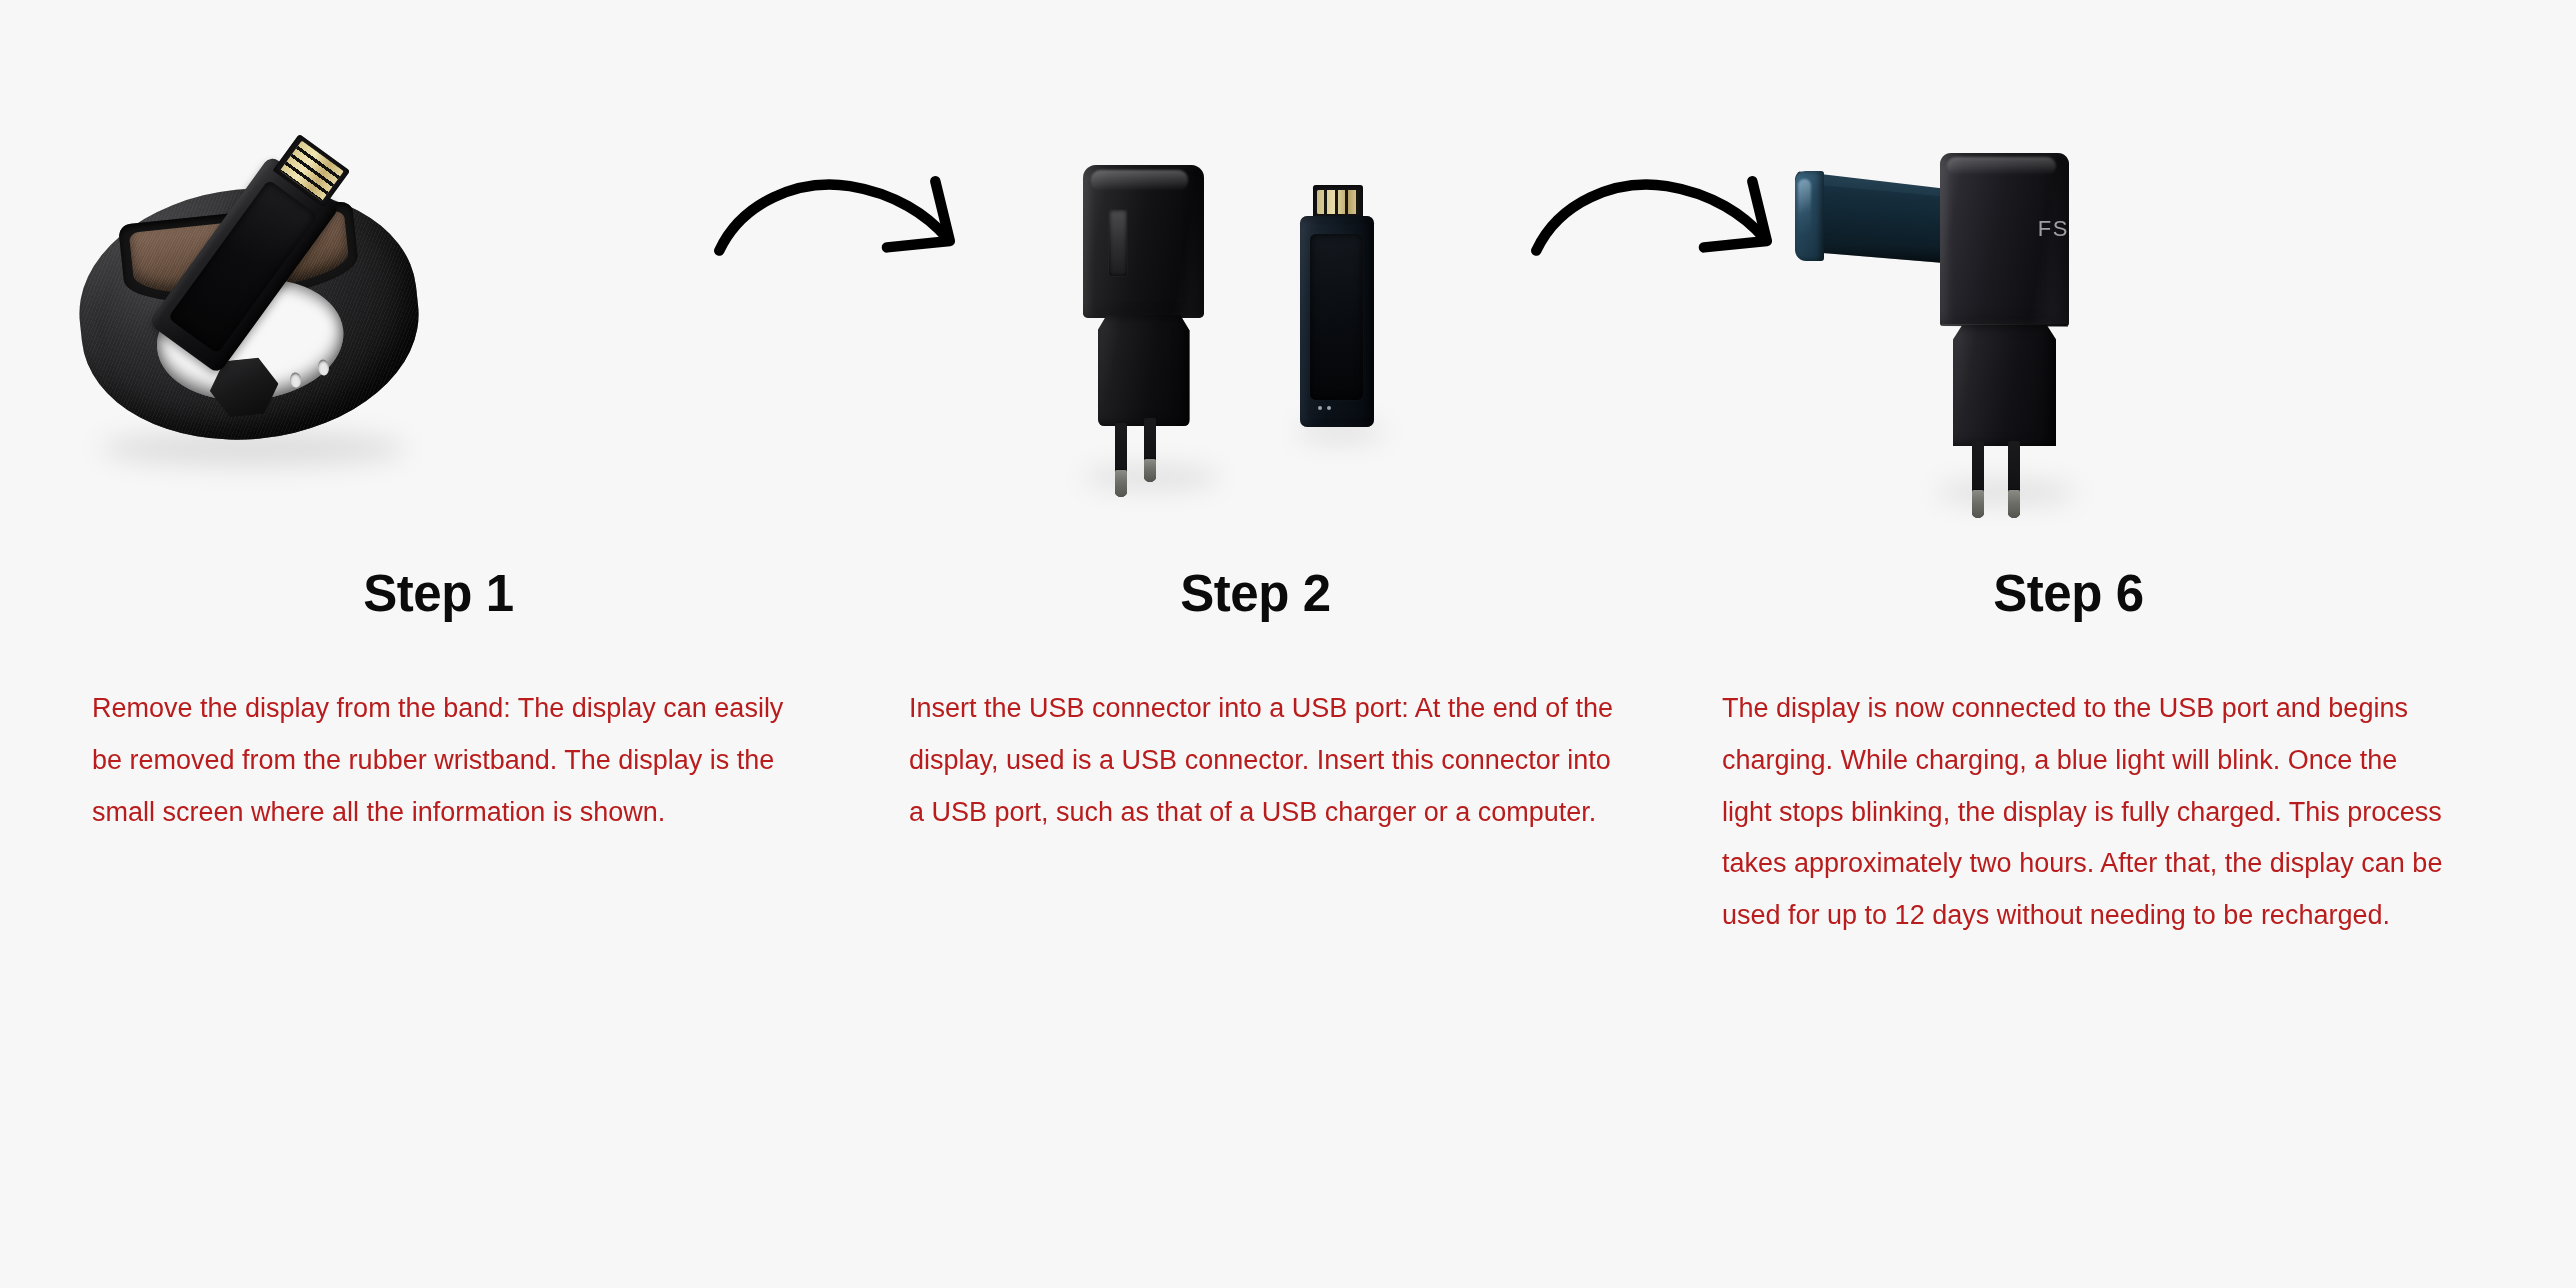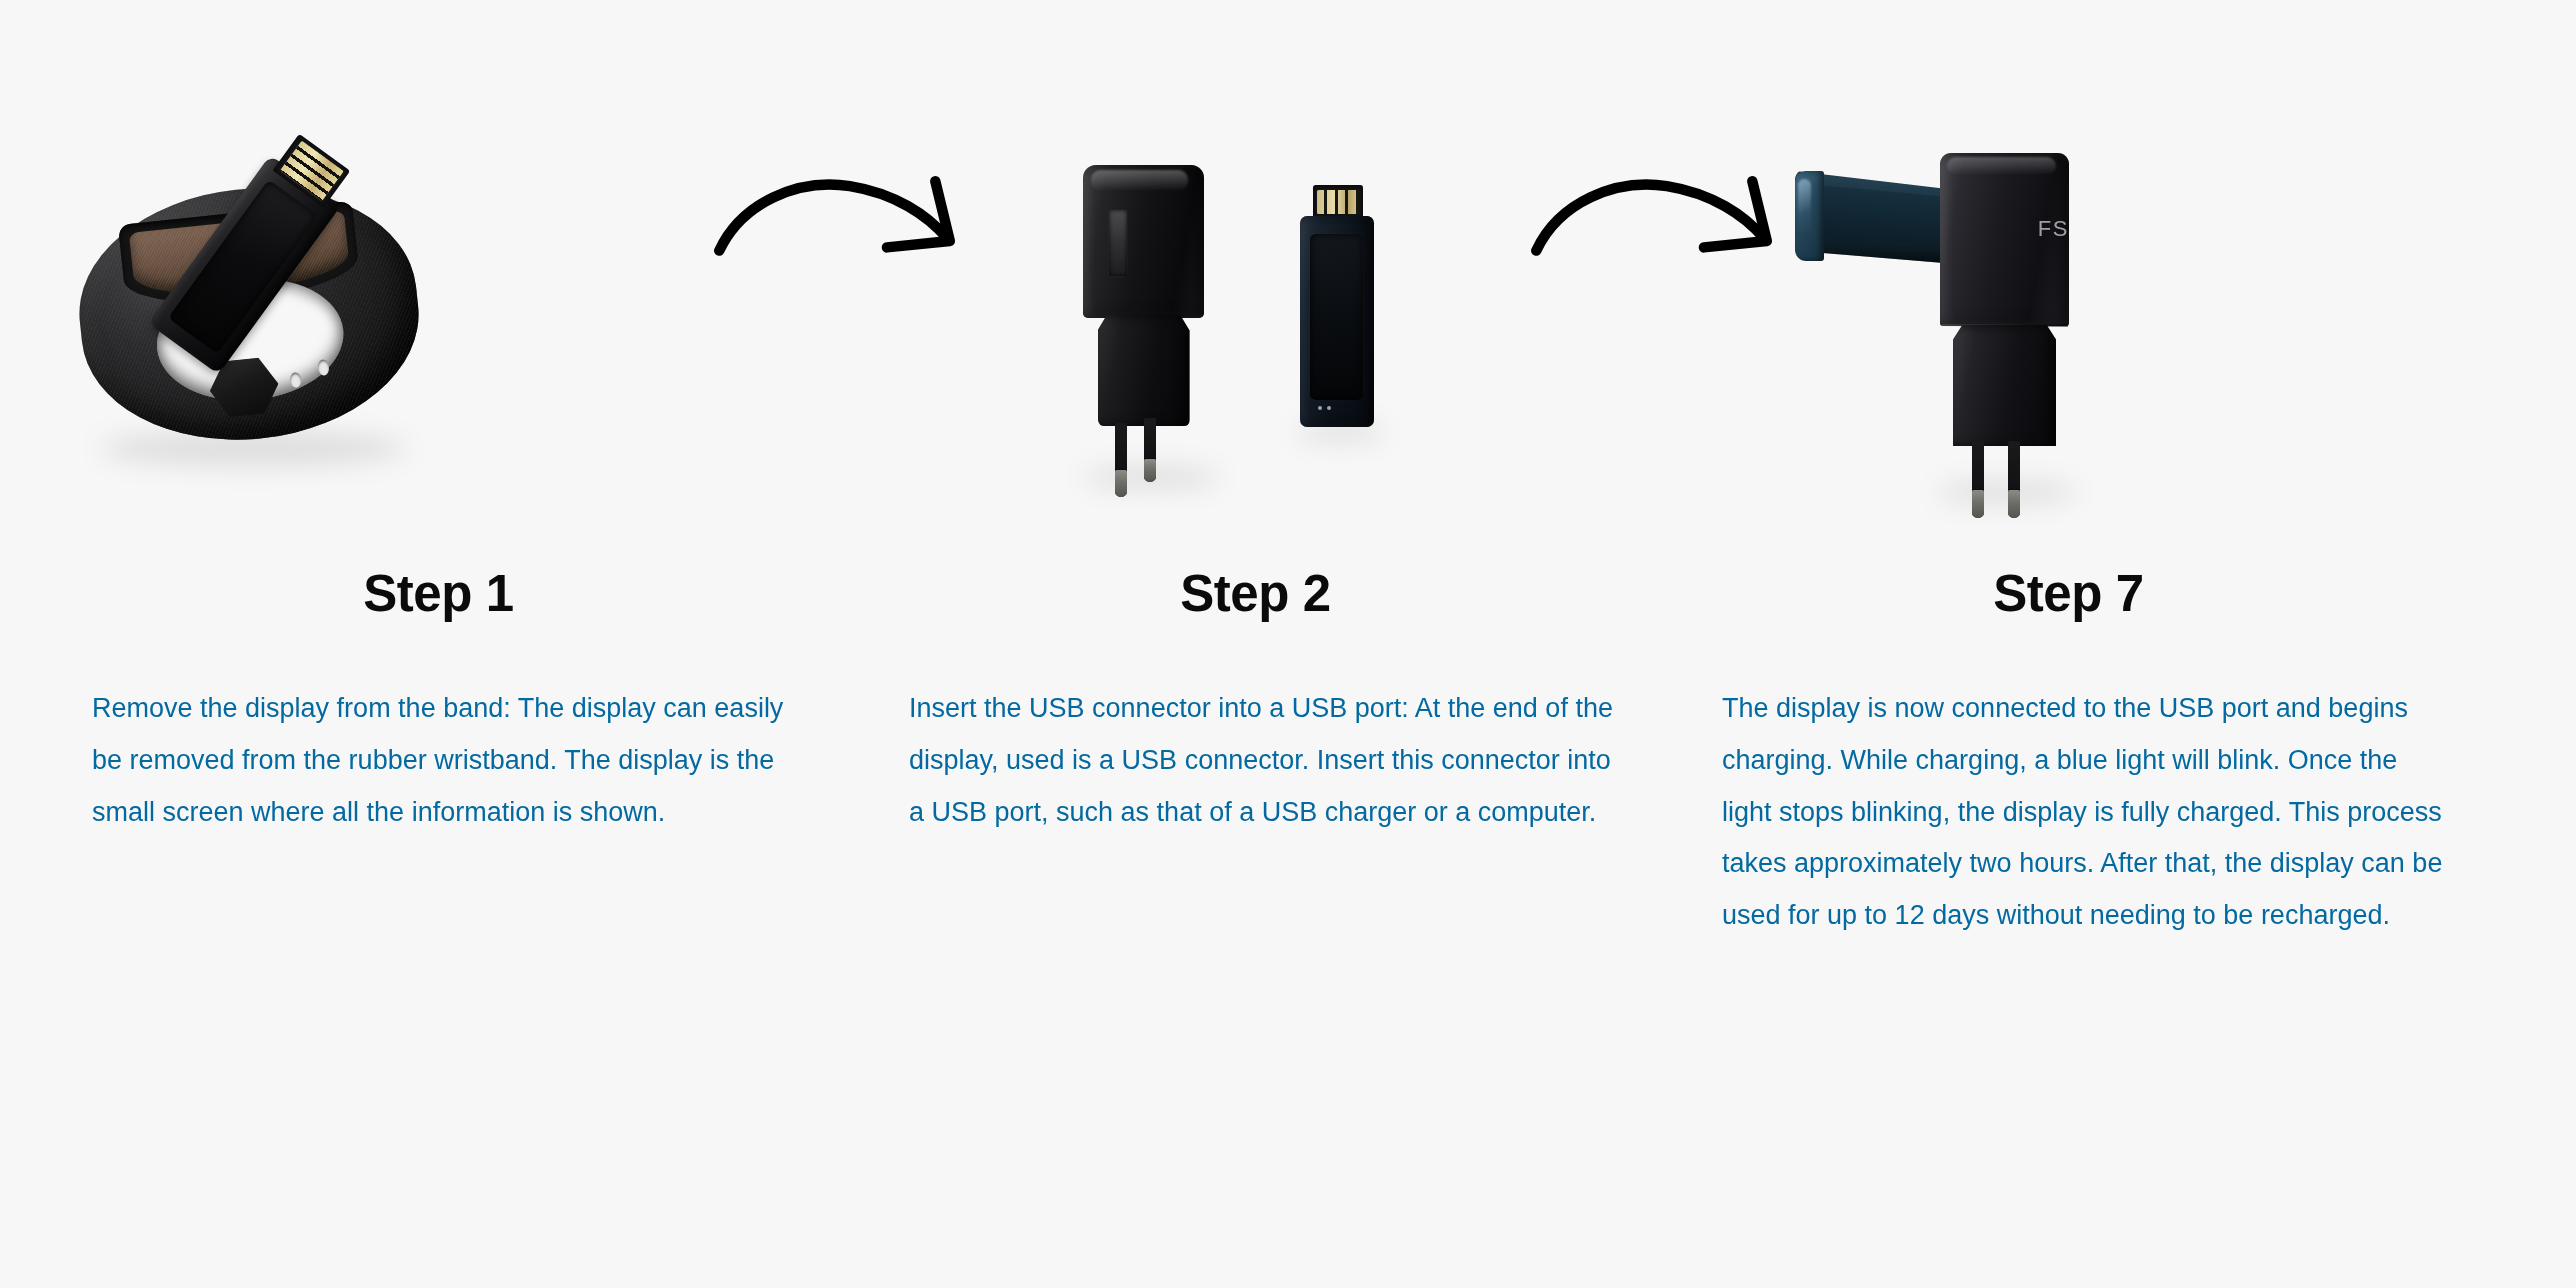--- a/index.html
+++ b/index.html
@@ -54,21 +54,21 @@
     line-height: 1.05;
   }
 
   .body-text {
     position: absolute;
     top: 683px;
     left: 68px;
     width: 708px;
     font-size: 27px;
     line-height: 1.92;
-    color: #0369a1;
+    color: #b91c1c;
     text-align: left;
   }
   .col-3 .body-text { width: 729px; }
 
   
   .arrow {
     position: absolute;
     top: 157px;
     width: 266px;
     height: 105px;
@@ -548,18 +548,18 @@
           </div>
           <div class="c3-seam"></div>
           <div class="c3-mid"></div>
           <div class="prong p3a"></div>
           <div class="prong p3b"></div>
         </div>
 
       </div>
     </div>
 
-    <div class="heading">Step 7</div>
+    <div class="heading">Step 6</div>
     <div class="body-text">The display is now connected to the USB port and begins charging. While charging, a blue light will blink. Once the light stops blinking, the display is fully charged. This process takes approximately two hours. After that, the display can be used for up to 12 days without needing to be recharged.</div>
   </div>
 
 </div>
 
 
 </body></html>

